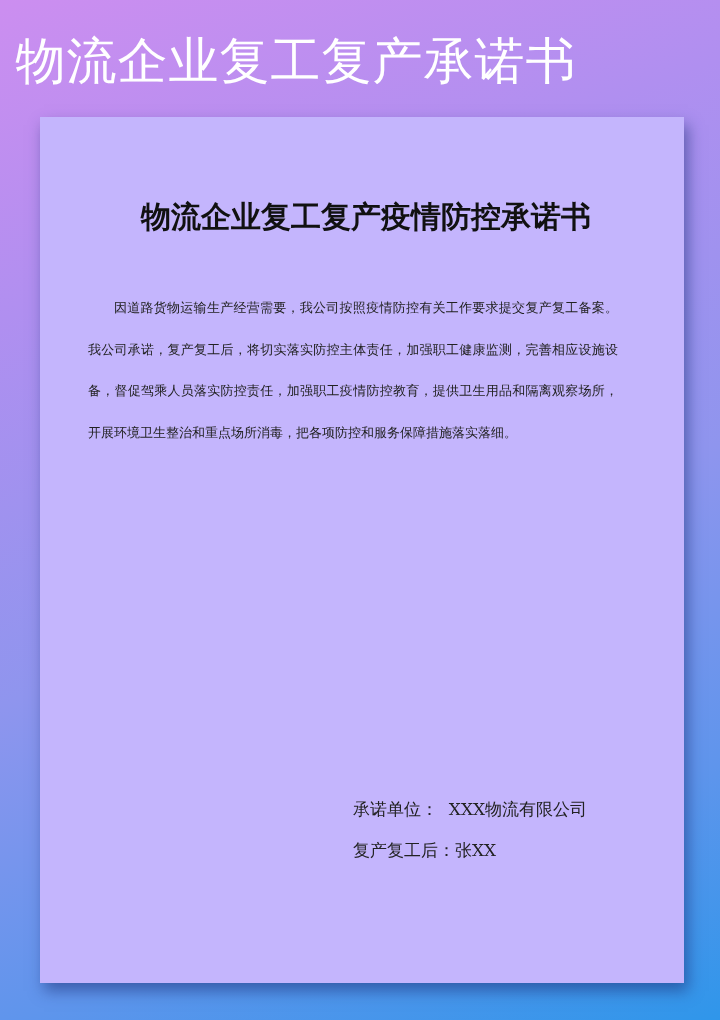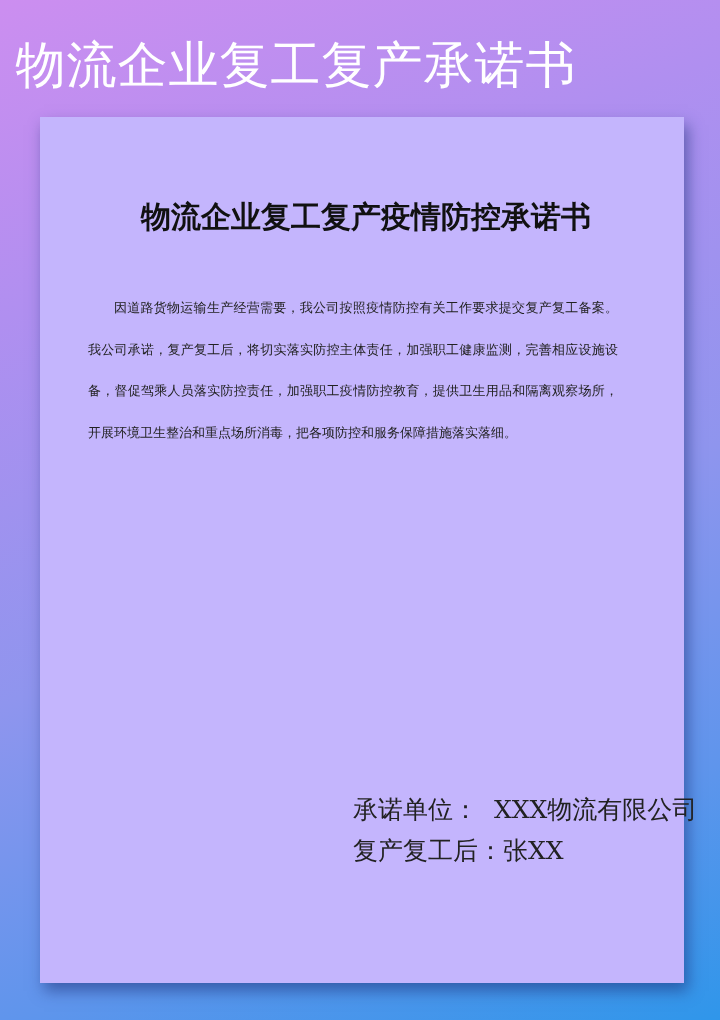--- a/index.html
+++ b/index.html
@@ -4,21 +4,21 @@
   <style>
     html, body { margin: 0; padding: 0; }
     body {
       width: 720px; height: 1020px; overflow: hidden; position: relative;
       background: linear-gradient(160deg, #cc8ef0 0%, #b08ff0 25%, #8f95ee 55%, #5f95ec 80%, #2f96ea 100%);
       font-family: "DejaVu Sans", "Liberation Sans", sans-serif;
     }
     .banner-title {
       position: absolute; left: 0; top: 30px; width: 592px; text-align: center;
       color: #ffffff; font-size: 50px; letter-spacing: 1px; line-height: 70px;
-      font-family: Liberation Sans, sans-serif;
+      font-family: Liberation Mono, monospace;
     }
     .paper {
       position: absolute; left: 40px; top: 117px; width: 644px; height: 866px;
       background: #c4b5fd;
       box-shadow: 4px 8px 14px rgba(30, 50, 120, 0.55);
     }
     .doc-title {
       position: absolute; left: 0; top: 78px; width: 644px; text-align: center;
       font-family: "DejaVu Serif", "Liberation Serif", serif;
       font-weight: bold; font-size: 30px; color: #111; line-height: 44px;
@@ -27,21 +27,21 @@
     .body-text {
       position: absolute; left: 48px; top: 170px; width: 530px;
       font-family: "DejaVu Serif", "Liberation Serif", serif;
       font-size: 13px; line-height: 41.5px; color: #222;
       text-align: justify;
     }
     .body-text p { margin: 0; text-indent: 2em; }
     .sign {
       position: absolute; left: 313px; top: 672px;
       font-family: "DejaVu Serif", "Liberation Serif", serif;
-      font-size: 25px; line-height: 41px; color: #222;
+      font-size: 17px; line-height: 41px; color: #222;
     }
     .sign-row { white-space: pre; }
   </style>
 </head>
 <body>
 
 <div class="banner-title">物流企业复工复产承诺书</div>
 
 <div class="paper">
   <div class="doc-title">物流企业复工复产疫情防控承诺书</div>

